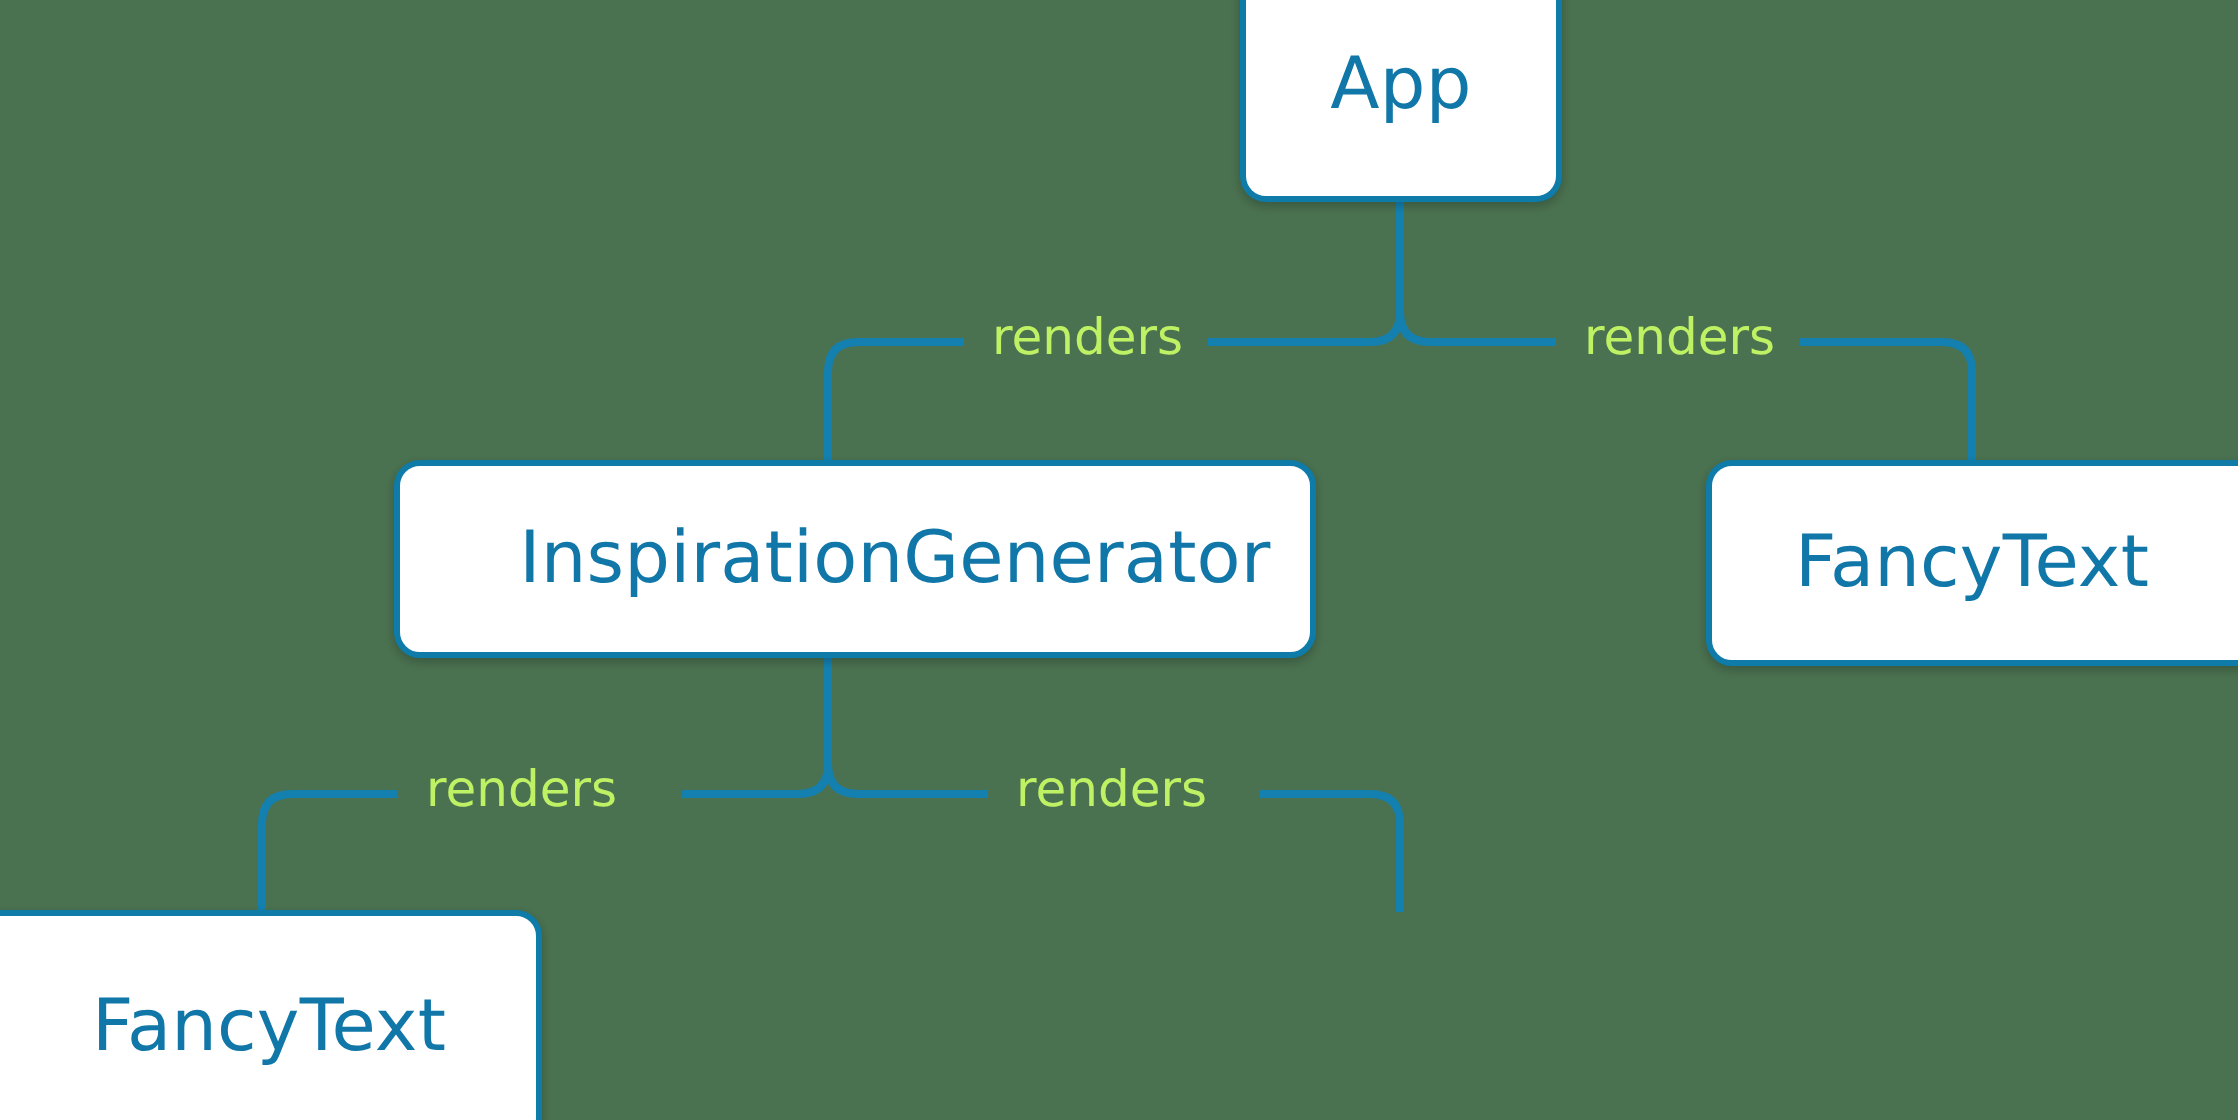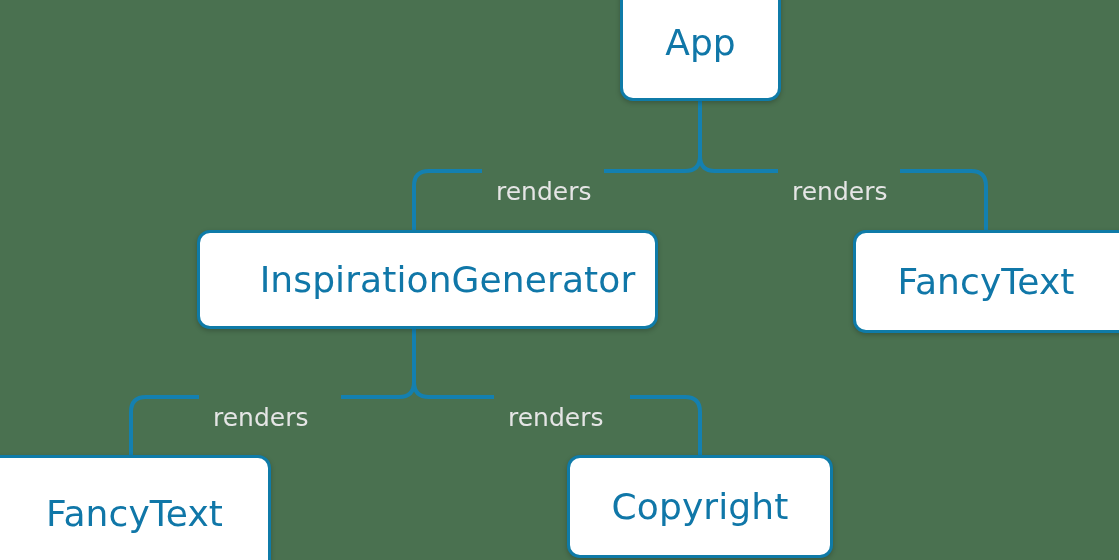--- a/index.html
+++ b/index.html
@@ -88,27 +88,26 @@
     left: 567px;
     top: 455px;
     width: 266px;
     height: 103px;
   }
   #node-copyright .node-label { font-size: 36px; }
 
   
   .edge-label {
     position: absolute;
-    color: #e5e5e5;
+    color: #bef264;
     font-size: 25px;
     line-height: 1;
     white-space: nowrap;
     z-index: 2;
     font-weight: 400;
-    margin-top: 23px;
   }
   #edge-label-app-inspiration { left: 496px; top: 156px; }
   #edge-label-app-fancytext  { left: 792px; top: 156px; }
   #edge-label-ig-fancytext   { left: 213px; top: 382px; }
   #edge-label-ig-copyright   { left: 508px; top: 382px; }
 </style>
 </head>
 <body>
 
 <div id="canvas">
@@ -150,17 +149,14 @@
   </div>
 
   <div class="node" id="node-fancytext-right">
     <span class="node-label">FancyText</span>
   </div>
 
   <div class="node" id="node-fancytext-bottom">
     <span class="node-label">FancyText</span>
   </div>
 
-  <div class="node" id="node-copyright">
-    <span class="node-label">Copyright</span>
-  </div>
 
 </div>
 
 </body></html>

